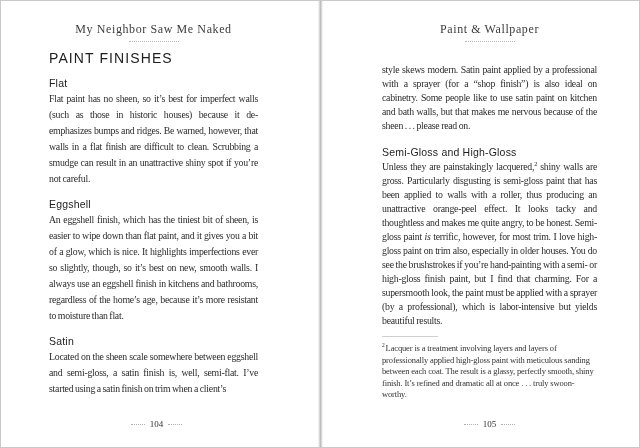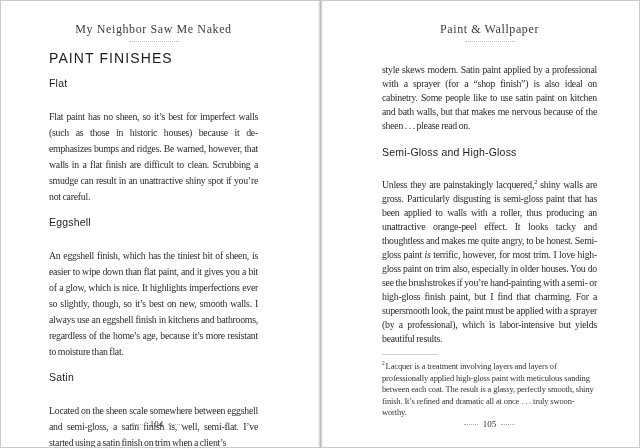--- a/index.html
+++ b/index.html
@@ -44,21 +44,21 @@
   }
   .section-heading {
     margin-top: 11px;
     font-family: "Liberation Sans", sans-serif;
     font-weight: 400;
     font-size: 10.5px;
     letter-spacing: 0.2px;
     color: #1d1d1d;
   }
   .body-para {
-    margin-top: 20px;
+    margin-top: 2px;
     font-size: 9.8px;
     letter-spacing: -0.25px;
     word-spacing: -0.5px;
     text-align: justify;
     color: #2b2b2b;
   }
   .page-left  .body-para { line-height: 16px; }
   .page-right .body-para { line-height: 14px; }
   .page-right .para-continuation { margin-top: 21px; }
   .page-right .section-heading { margin-top: 13px; }

